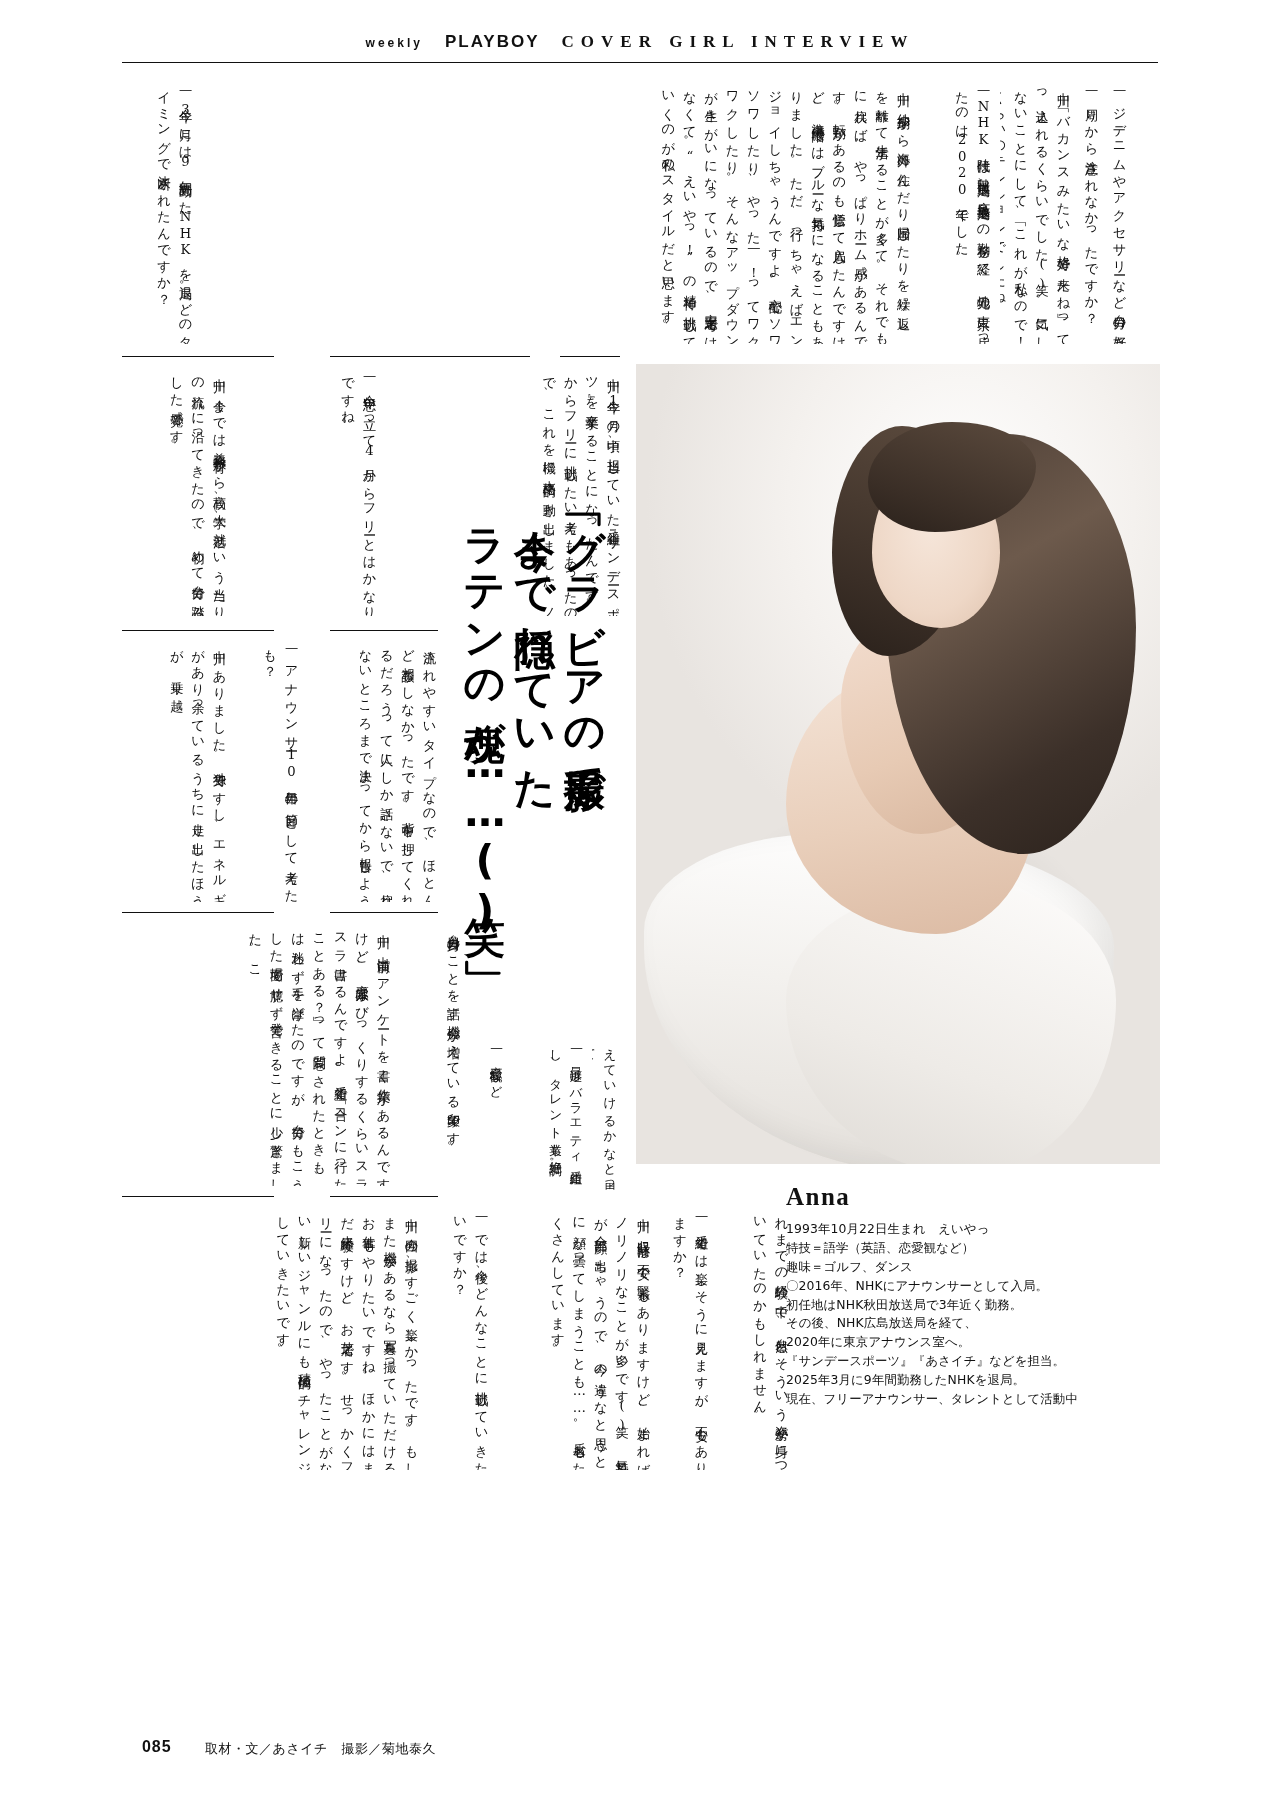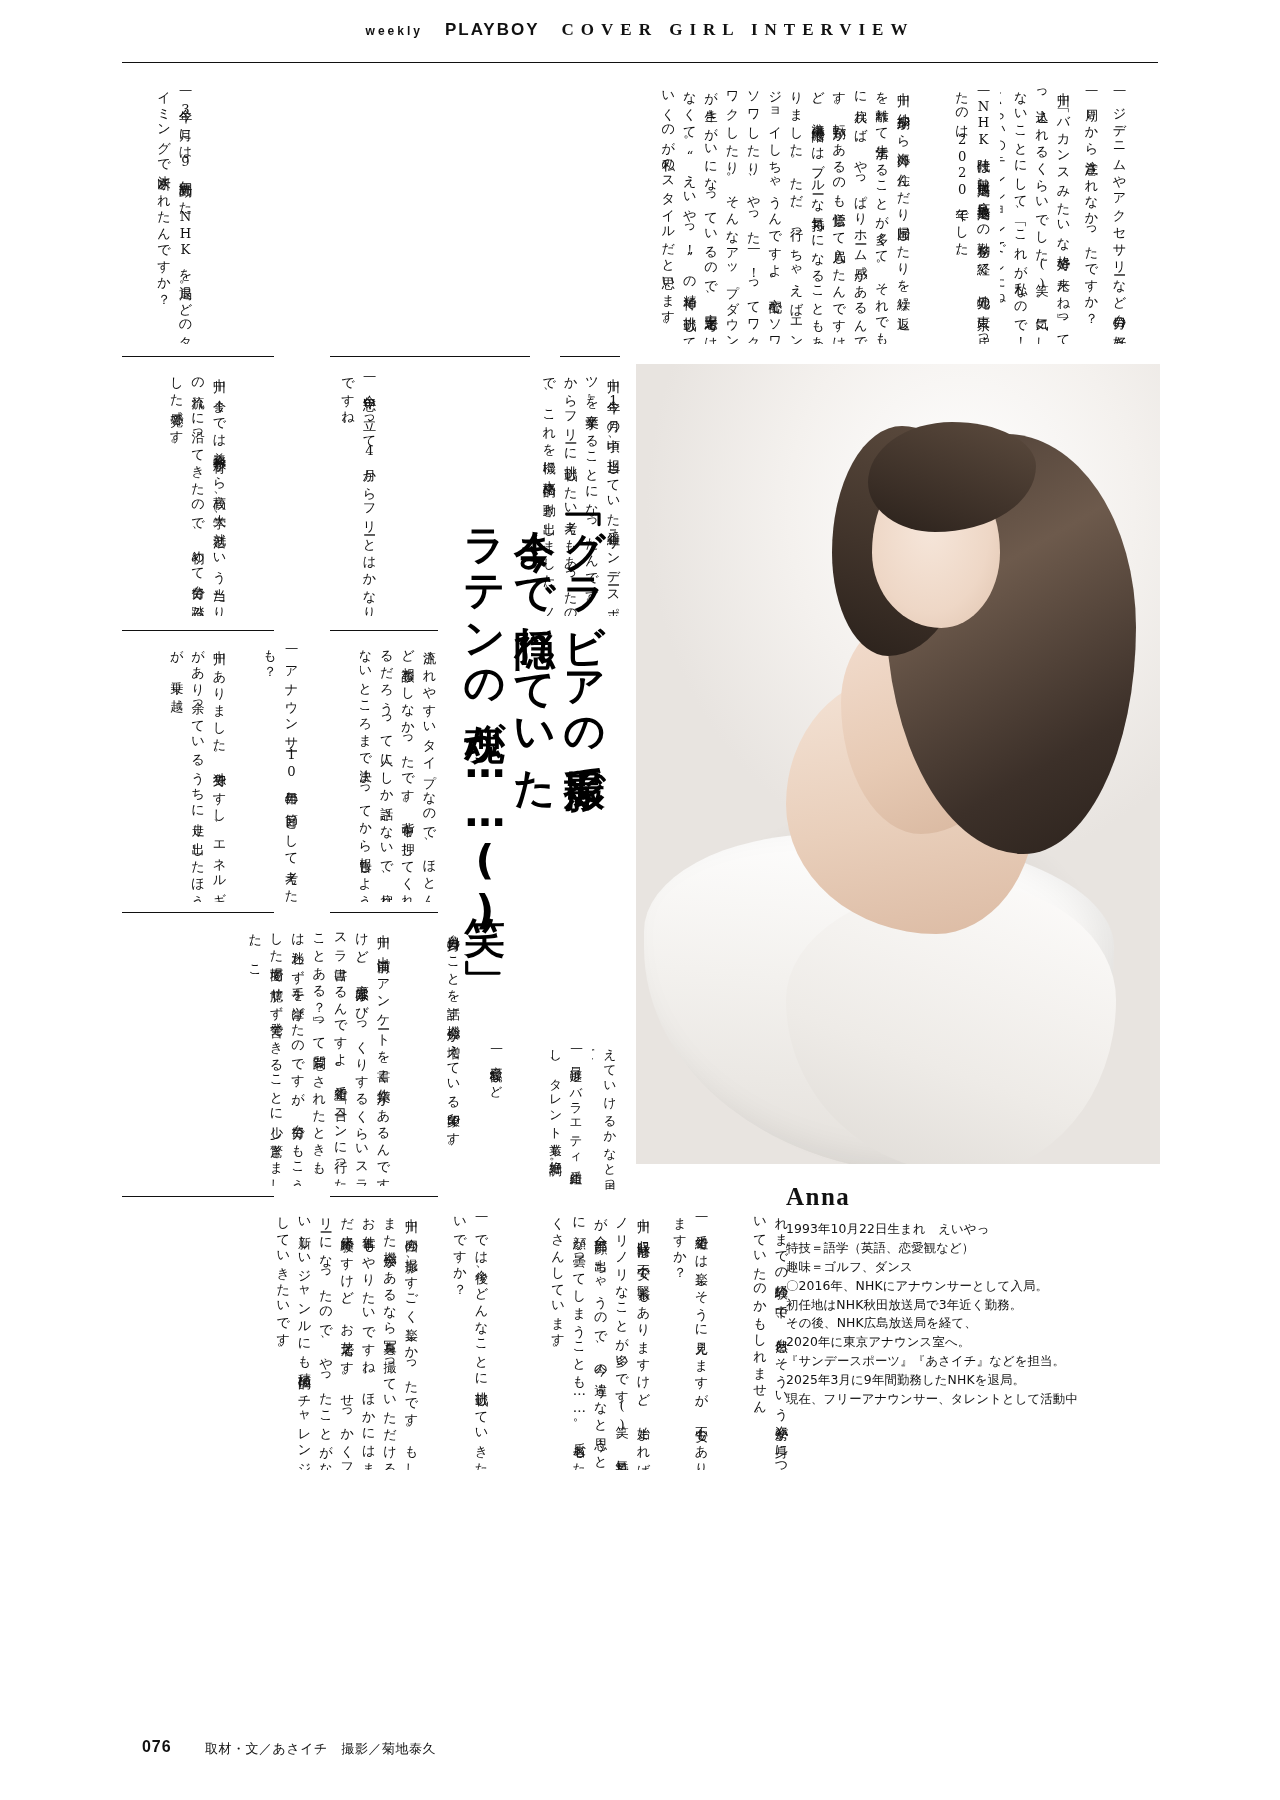--- a/index.html
+++ b/index.html
@@ -8,21 +8,21 @@
     background:#e9e9e9;
     font-family:"Liberation Serif","DejaVu Serif",serif;
     overflow:hidden;
   }
   .page{
     position:absolute;left:0;top:0;width:1280px;height:1800px;
     background:#ffffff;
   }
   
   .masthead{
-    position:absolute;left:0;top:20px;width:1280px;
+    position:absolute;left:0;top:32px;width:1280px;
     text-align:center;
     font-family:"Liberation Serif","DejaVu Serif",serif;
     color:#111;
     white-space:nowrap;
   }
   .masthead .mw{
     font-size:12px;letter-spacing:3px;font-weight:bold;
     font-family:"Liberation Sans",sans-serif;
   }
   .masthead .mp{
@@ -254,16 +254,16 @@
     <div class="pline">趣味＝ゴルフ、ダンス</div>
     <div class="pline">〇2016年、NHKにアナウンサーとして入局。</div>
     <div class="pline">初任地はNHK秋田放送局で3年近く勤務。</div>
     <div class="pline">その後、NHK広島放送局を経て、</div>
     <div class="pline">2020年に東京アナウンス室へ。</div>
     <div class="pline">『サンデースポーツ』『あさイチ』などを担当。</div>
     <div class="pline">2025年3月に9年間勤務したNHKを退局。</div>
     <div class="pline">現在、フリーアナウンサー、タレントとして活動中</div>
   </div>
 
-  <div class="folio">076</div>
+  <div class="folio">085</div>
   <div class="credit">取材・文／あさイチ　撮影／菊地泰久</div>
 
 </div>
 
 </body></html>

